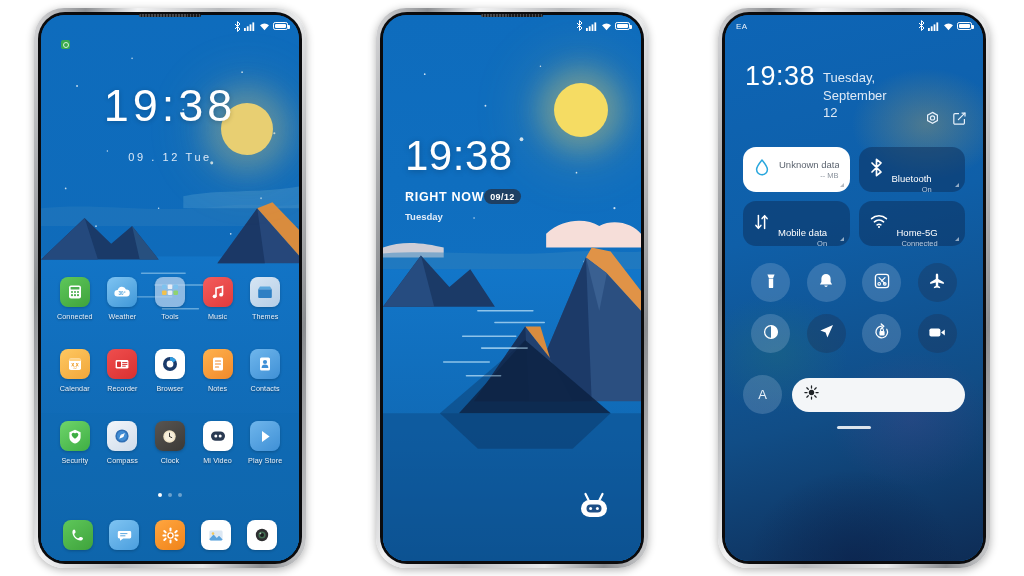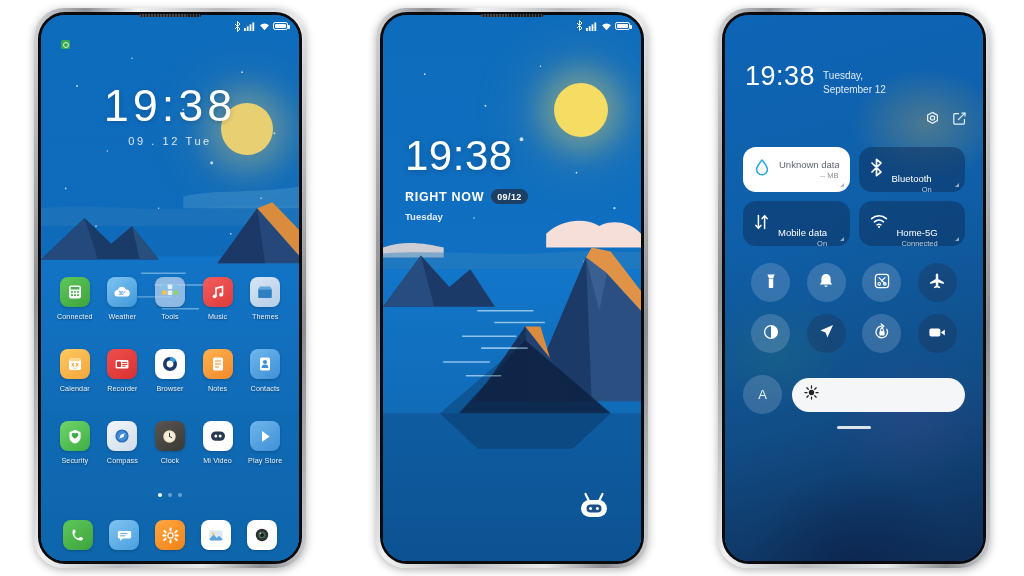--- a/index.html
+++ b/index.html
@@ -38,21 +38,21 @@
 
   
   #phone1 { left:34px; top:8px; width:272px; height:560px; }
   .greenbadge { position:absolute; left:20px; top:25px; width:9px; height:9px; border-radius:2px;
                 background:#3aaa4e; display:flex; align-items:center; justify-content:center; z-index:21;}
   .greenbadge::after{content:""; width:4px;height:4px;border-radius:50%;border:1px solid #d9f2dd;}
 
   .clock1 { position:absolute; left:0; right:0; top:68px; text-align:center; z-index:12; }
   .clock1 .t { color:#fff; font-size:45px; font-weight:300; letter-spacing:4px; line-height:1;
                text-shadow:0 1px 5px rgba(0,0,0,.22); }
-  .clock1 .d { margin-top:7px; color:#dce9f7; font-size:11px; letter-spacing:2.6px; font-weight:300; }
+  .clock1 .d { margin-top:23px; color:#dce9f7; font-size:11px; letter-spacing:2.6px; font-weight:300; }
 
   .sun1 { position:absolute; right:26px; top:88px; width:52px; height:52px; border-radius:50%;
           background:#e8cf72; z-index:11;
           box-shadow:0 0 26px 16px rgba(232,207,114,.26), 0 0 50px 30px rgba(232,207,114,.12); }
 
   .grid { position:absolute; left:0; right:0; z-index:14; display:grid;
           grid-template-columns:repeat(5,1fr); row-gap:16px; padding:0 10px; }
   .appcell { display:flex; flex-direction:column; align-items:center; gap:5px; }
   .appicon { width:30px; height:30px; border-radius:8px; position:relative;
              display:flex; align-items:center; justify-content:center; overflow:hidden;
@@ -65,42 +65,42 @@
   .dots i.on { background:#fff; }
 
   .dock { position:absolute; left:0; right:0; z-index:14; display:grid;
           grid-template-columns:repeat(5,1fr); padding:0 14px; justify-items:center; }
 
   
   #phone2 { left:376px; top:8px; width:272px; height:560px; }
   .clock2 { position:absolute; left:22px; top:120px; z-index:12; }
   .clock2 .t { color:#fff; font-size:42px; font-weight:400; letter-spacing:.5px; line-height:1;
                text-shadow:0 1px 6px rgba(0,0,0,.25); }
-  .rn { margin-top:12px; display:flex; align-items:center; gap:7px; }
+  .rn { margin-top:12px; display:flex; align-items:center; }
   .rn .lbl { color:#fff; font-size:12.5px; font-weight:700; letter-spacing:.7px; }
   .rn .pill { background:#1d3f63; color:#fff; font-size:9px; font-weight:700; letter-spacing:.4px;
               padding:2.5px 6px; border-radius:8px; }
   .clock2 .wd { margin-top:7px; color:#e3edf8; font-size:9.5px; font-weight:600; }
   .sun2 { position:absolute; right:33px; top:68px; width:54px; height:54px; border-radius:50%;
           background:#f5dc63; z-index:11;
           box-shadow:0 0 26px 15px rgba(245,220,99,.30), 0 0 54px 32px rgba(245,220,99,.13); }
   .droid { position:absolute; right:30px; bottom:36px; z-index:14; }
 
   
   #phone3 { left:718px; top:8px; width:272px; height:560px; }
   .qsbg { position:absolute; inset:0;
           background:
             radial-gradient(120px 90px at 78% 20%, rgba(196,168,90,.34), transparent 62%),
             radial-gradient(110px 90px at 20% 62%, rgba(40,120,110,.28), transparent 65%),
             radial-gradient(120px 100px at 72% 74%, rgba(90,70,140,.25), transparent 68%),
             radial-gradient(150px 130px at 50% 100%, rgba(10,30,70,.55), transparent 70%),
             linear-gradient(165deg,#0d65b6 0%,#0f5fa8 38%,#114d86 70%,#0e2c55 100%); }
   .qsclock { position:absolute; left:20px; top:48px; display:flex; align-items:flex-start; gap:8px; z-index:12; }
   .qsclock .t { color:#fff; font-size:27px; font-weight:300; line-height:1; letter-spacing:.5px; }
-  .qsclock .dt { color:#dfeaf6; font-size:10px; line-height:1.35; max-width:72px; padding-top:6px; }
+  .qsclock .dt { color:#dfeaf6; font-size:13px; line-height:1.35; max-width:72px; padding-top:6px; }
   .qsacts { position:absolute; right:16px; top:96px; display:flex; gap:12px; z-index:12; }
 
   .bigtiles { position:absolute; left:18px; right:18px; top:132px; display:grid;
               grid-template-columns:1fr 1fr; gap:9px; z-index:12; }
   .btile { height:45px; border-radius:13px; display:flex; align-items:center; gap:9px;
            padding:0 11px; position:relative; overflow:hidden; }
   .btile.light { background:#ffffff; }
   .btile.dark  { background:rgba(12,50,95,.55); }
   .btile .tx { display:flex; flex-direction:column; line-height:1.25; min-width:0; }
   .btile .tt { font-size:9.5px; font-weight:400; white-space:nowrap; overflow:hidden; }
@@ -585,20 +585,46 @@
       </div>
     </div>
   </div>
 
   <div class="phone" id="phone3">
     <div class="inner">
       <div class="screen">
 
         <div class="qsbg"></div>
 
+        <div class="statusbar with-carrier">
+          <span class="carrier">EA</span>
+          <div class="sicons">
+            <span>
+              <svg width="7" height="11" viewBox="0 0 7 11">
+                  <path d="M1 3 L6 8 L3.5 10.5 V.5 L6 3 L1 8" fill="none" stroke="#fff" stroke-width="1"></path>
+                </svg>
+            </span>
+            <span>
+              <svg width="11" height="9" viewBox="0 0 11 9">
+                  <rect x="0" y="6" width="1.8" height="3" fill="#fff"></rect>
+                  <rect x="2.8" y="4.3" width="1.8" height="4.7" fill="#fff"></rect>
+                  <rect x="5.6" y="2.4" width="1.8" height="6.6" fill="#fff"></rect>
+                  <rect x="8.4" y="0.4" width="1.8" height="8.6" fill="#fff"></rect>
+                </svg>
+            </span>
+            <span>
+              <svg width="11" height="9" viewBox="0 0 11 9">
+                  <path d="M5.5 8.3 L1 3.2 A7 7 0 0 1 10 3.2 Z" fill="#fff"></path>
+                </svg>
+            </span>
+            <span class="bat">
+                <i></i>
+              </span>
+          </div>
+        </div>
 
         <div class="qsclock">
           <span class="t">19:38</span>
           <span class="dt">Tuesday, September 12</span>
         </div>
 
         <div class="qsacts">
           <span>
             <svg width="15" height="15" viewBox="0 0 15 15">
                 <path d="M7.5 1.4 L12.4 4.1 V9.6 L7.5 12.3 L2.6 9.6 V4.1 Z" fill="none" stroke="#e8f1fb" stroke-width="1.2"></path>

